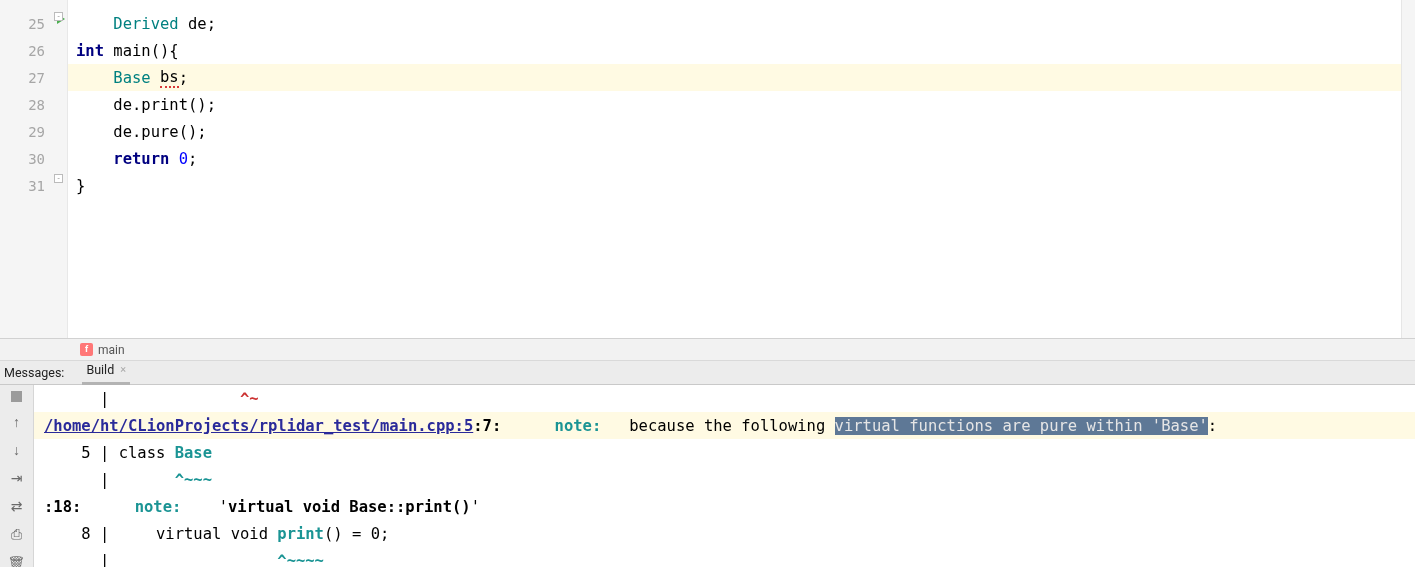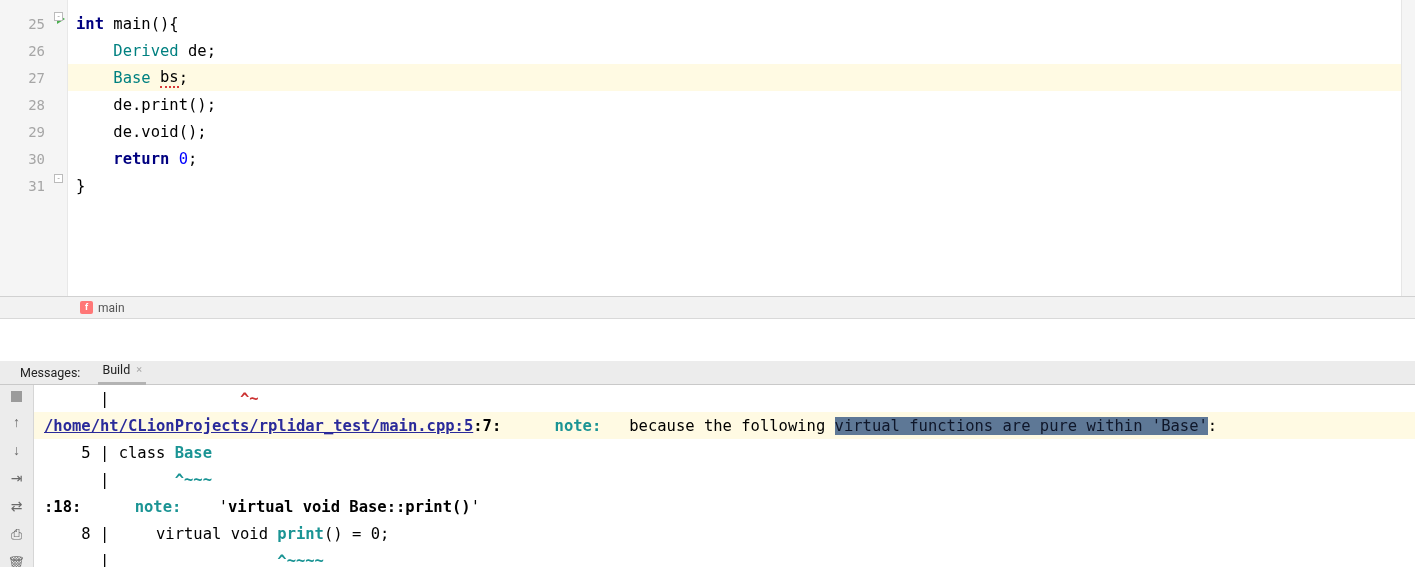--- a/index.html
+++ b/index.html
@@ -119,24 +119,23 @@
   margin-right: 5px;
 }
 
 
 .msgs-head {
   height: 24px;
   background: #ececec;
   border-bottom: 1px solid #c9c9c9;
   display: flex;
   align-items: center;
-  padding-left: 20px;
+  padding-left: 4px;
   font-size: 12.5px;
   color: #222;
-  margin-top: 42px;
 }
 .msgs-head-title { margin-right: 18px; }
 .msgs-tab {
   border-bottom: 3px solid #b3b3b3;
   padding: 0 4px 3px 4px;
   height: 24px;
   display: flex;
   align-items: center;
 }
 .msgs-tab-x {
@@ -194,21 +193,21 @@
   text-decoration: underline;
   font-weight: bold;
 }
 .lineno-bold { color: #000; font-weight: bold; }
 .note { color: #1a9494; font-weight: bold; margin-left: 44px; }
 .caret-mark { color: #c33; font-weight: bold; }
 .wave { color: #1a9494; font-weight: bold; }
 .keyword-c { color: #1a9494; font-weight: bold; }
 .sel {
   background: #5e7896;
-  color: #0f172a;
+  color: #e5e5e5;
 }
 </style>
 </head>
 <body>
 
 <div class="editor-wrap">
   <div class="gutter">
     <div class="gutter-rows" id="gutter-rows">
         <div class="gutter-row mono top-peek"></div>
         <div class="gutter-row mono">25<div class="run-icon"></div></div>
@@ -219,25 +218,25 @@
         <div class="gutter-row mono">30</div>
         <div class="gutter-row mono">31</div>
       </div>
     <div class="fold-col">
       <div class="fold-minus" style="top:12px">-</div>
       <div class="fold-minus" style="top:174px">-</div>
     </div>
   </div>
   <div class="code-area mono" id="code-area">
     <div class="code-line top-peek" style="height: 10px;"></div>
+      <div class="code-line"><span class="">    </span><span class="type">Derived</span><span class="ident"> de;</span></div>
       <div class="code-line"><span class="kw">int </span><span class="ident">main(){</span></div>
-      <div class="code-line"><span class="">    </span><span class="type">Derived</span><span class="ident"> de;</span></div>
       <div class="code-line highlight"><span class="">    </span><span class="type">Base</span><span class=""> </span><span class="ident err-underline">bs</span><span class="ident">;</span></div>
       <div class="code-line"><span class="ident">    de.print();</span></div>
-      <div class="code-line"><span class="ident">    de.void();</span></div>
+      <div class="code-line"><span class="ident">    de.pure();</span></div>
       <div class="code-line"><span class="">    </span><span class="kw">return </span><span class="num">0</span><span class="ident">;</span></div>
       <div class="code-line"><span class="ident">}</span></div>
       <div class="right-stripe"></div>
   </div>
 </div>
 
 <div class="breadcrumb">
   <span class="bc-icon">f</span>
   <span>main</span>
 </div>

